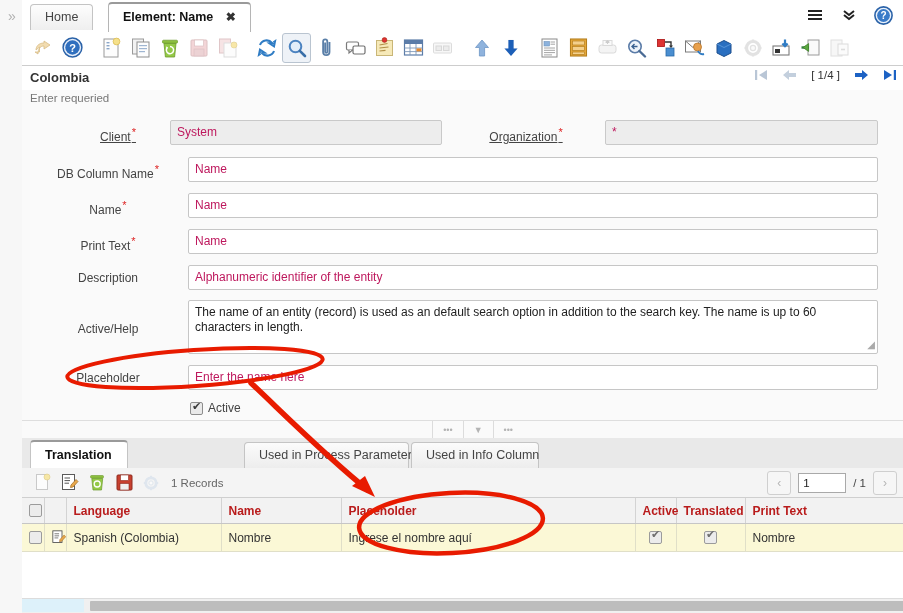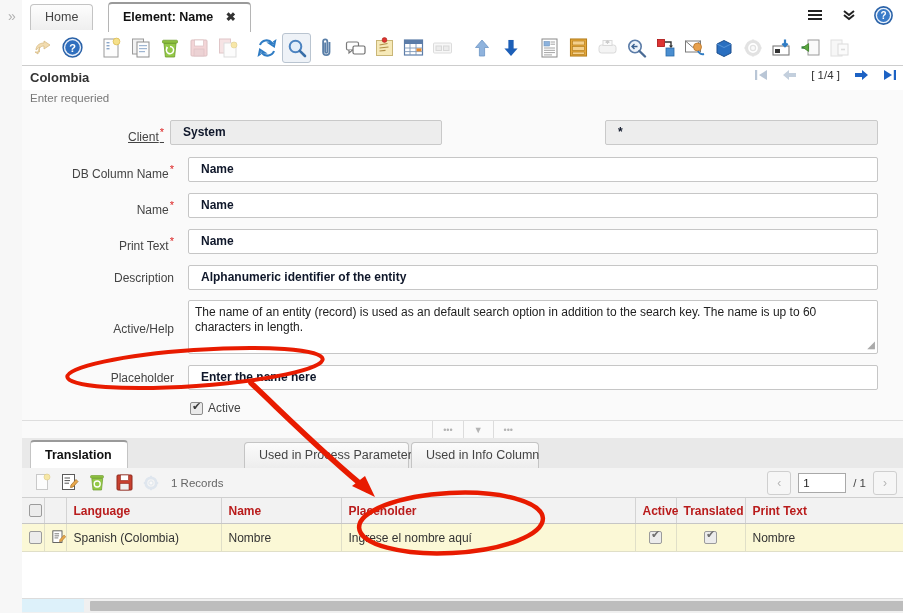--- a/index.html
+++ b/index.html
@@ -39,25 +39,25 @@
   .nav span{cursor:pointer;font-size:12px;text-align:center;}
   .nav .pg{color:#333;font-size:11.5px;cursor:default;}
 
   
   .statusbar{position:absolute;left:22px;top:90px;right:0;height:18px;background:#fafafa;border-bottom:1px solid #e2e2e2;}
   .statusbar .msg{position:absolute;left:8px;top:2px;font-size:11.5px;color:#777;}
 
   
   .form{position:absolute;left:22px;top:108px;right:0;height:312px;background:#fafafa;overflow:hidden;}
   .row{position:absolute;left:0;right:0;height:30px;}
-  .lab{position:absolute;text-align:right;font-size:12px;color:#444;top:7px;}
+  .lab{position:absolute;text-align:center;font-size:12px;color:#444;top:7px;}
   .req{color:#d22;font-size:11px;vertical-align:super;margin-left:1px;}
   .lnk{text-decoration:underline;}
   .fld{position:absolute;top:1px;height:25px;box-sizing:border-box;border:1px solid #c6c6c6;background:#fff;border-radius:2px;
-       padding:0 12px;font-size:12px;color:#0f172a;line-height:23px;overflow:hidden;white-space:nowrap;font-weight:bold;}
+       padding:0 6px;font-size:12px;color:#be185d;line-height:23px;overflow:hidden;white-space:nowrap;}
   .fld.ro{background:#ededed;border-color:#c9c9c9;}
   .ta{position:absolute;box-sizing:border-box;border:1px solid #c6c6c6;background:#fff;border-radius:2px;
       padding:4px 6px;font-size:12px;color:#222;line-height:15px;}
   .ta .grip{position:absolute;right:2px;bottom:1px;color:#aaa;font-size:10px;}
   .cbx{position:absolute;width:13px;height:13px;box-sizing:border-box;border:1px solid #8d8d8d;background:#e9e9e9;border-radius:2px;}
   .cbx.ck::after{content:"✔";position:absolute;left:1px;top:-3px;font-size:11px;color:#3a3a3a;}
   .cblabel{position:absolute;font-size:12px;color:#444;}
 
   
   .splitter{position:absolute;left:22px;top:420px;right:0;height:18px;background:#fafafa;border-top:1px solid #dedede;border-bottom:1px solid #cfcfcf;}
@@ -401,20 +401,23 @@
   </div>
 
   <div class="form">
 
     <div class="row" style="top:11px;">
       <div class="lab lnk" style="left:50px;width:92px;">
         <span>Client</span><span class="req">*</span>
       </div>
       <div class="fld ro" style="left:148px;width:272px;">System</div>
 
+      <div class="lab lnk" style="left:438px;width:132px;">
+        <span>Organization</span><span class="req">*</span>
+      </div>
       <div class="fld ro" style="left:583px;width:273px;">*</div>
     </div>
 
     <div class="row" style="top:48px;">
       <div class="lab" style="left:20px;width:132px;">
         <span>DB Column Name</span><span class="req">*</span>
       </div>
       <div class="fld" style="left:166px;width:690px;">Name</div>
     </div>
 

